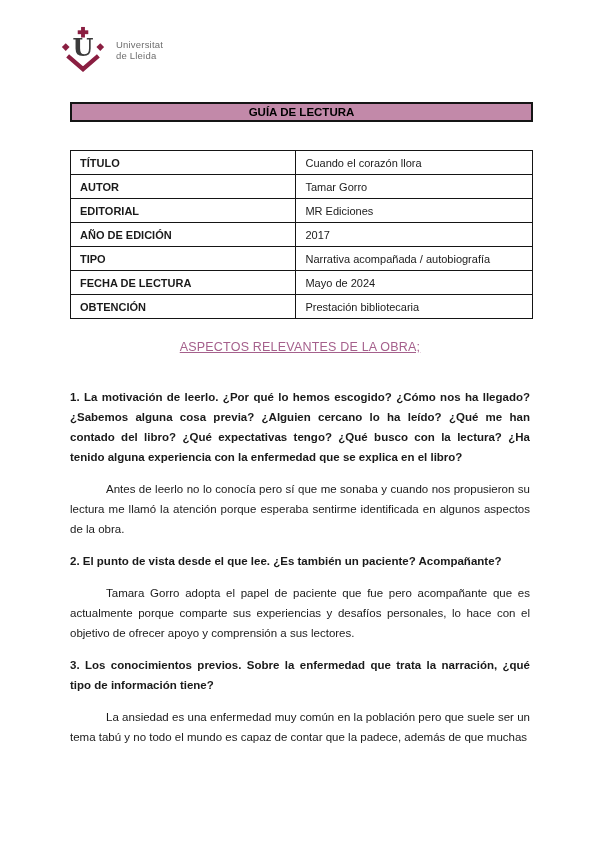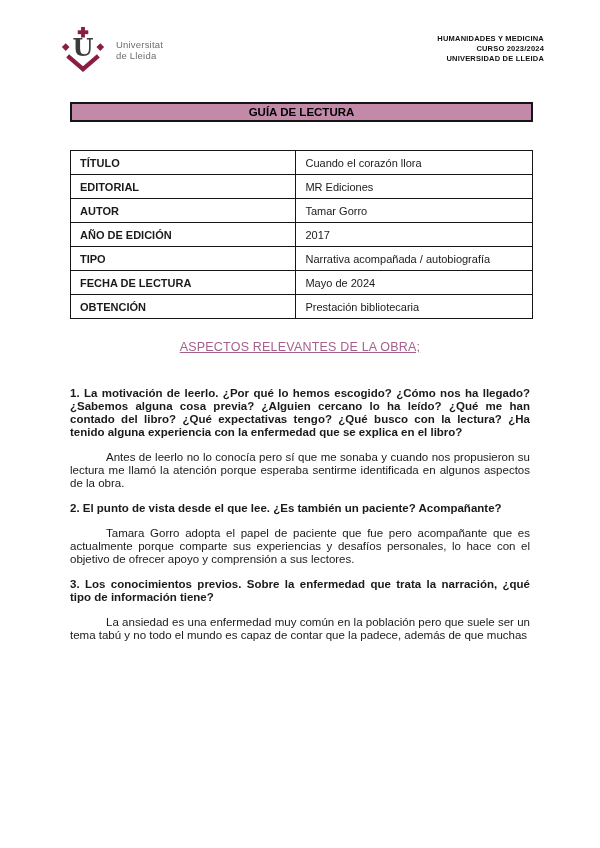--- a/index.html
+++ b/index.html
@@ -77,21 +77,21 @@
     font-size: 12.5px;
     color: #a5608c;
     text-decoration: underline;
     letter-spacing: 0.2px;
   }
 
   
   .content {
     margin: 33px 70px 0 70px;
     font-size: 11.5px;
-    line-height: 13px;
+    line-height: 20px;
     text-align: justify;
   }
   .block { margin-bottom: 12px; }
   .block.question { font-weight: bold; }
   .block.paragraph { text-indent: 36px; }
 </style>
 </head>
 <body>
 
 <div class="page">
@@ -110,44 +110,39 @@
           <text x="26" y="31" text-anchor="middle" font-family="DejaVu Serif, serif" font-size="25" font-weight="bold" fill="#3b3b3b">U</text>
 
           <path d="M10 31 L26 45 L42 31" stroke="#8a1e41" stroke-width="4.5" fill="none"></path>
         </svg>
       </span>
       <span class="logo-text">
         <span>Universitat</span><br>
         <span>de Lleida</span>
       </span>
     </div>
-    <div class="header-info">
-      <div>HUMANIDADES Y MEDICINA</div>
-      <div>CURSO 2023/2024</div>
-      <div>UNIVERSIDAD DE LLEIDA</div>
-    </div>
   </div>
 
   <div class="banner">
     <span>GUÍA DE LECTURA</span>
   </div>
 
   <table class="info-table">
     <tbody>
       <tr>
         <td class="cell-label">TÍTULO</td>
         <td class="cell-value">Cuando el corazón llora</td>
       </tr>
       <tr>
+        <td class="cell-label">AUTOR</td>
+        <td class="cell-value">Tamar Gorro</td>
+      </tr>
+      <tr>
         <td class="cell-label">EDITORIAL</td>
         <td class="cell-value">MR Ediciones</td>
-      </tr>
-      <tr>
-        <td class="cell-label">AUTOR</td>
-        <td class="cell-value">Tamar Gorro</td>
       </tr>
       <tr>
         <td class="cell-label">AÑO DE EDICIÓN</td>
         <td class="cell-value">2017</td>
       </tr>
       <tr>
         <td class="cell-label">TIPO</td>
         <td class="cell-value">Narrativa acompañada / autobiografía</td>
       </tr>
       <tr>

